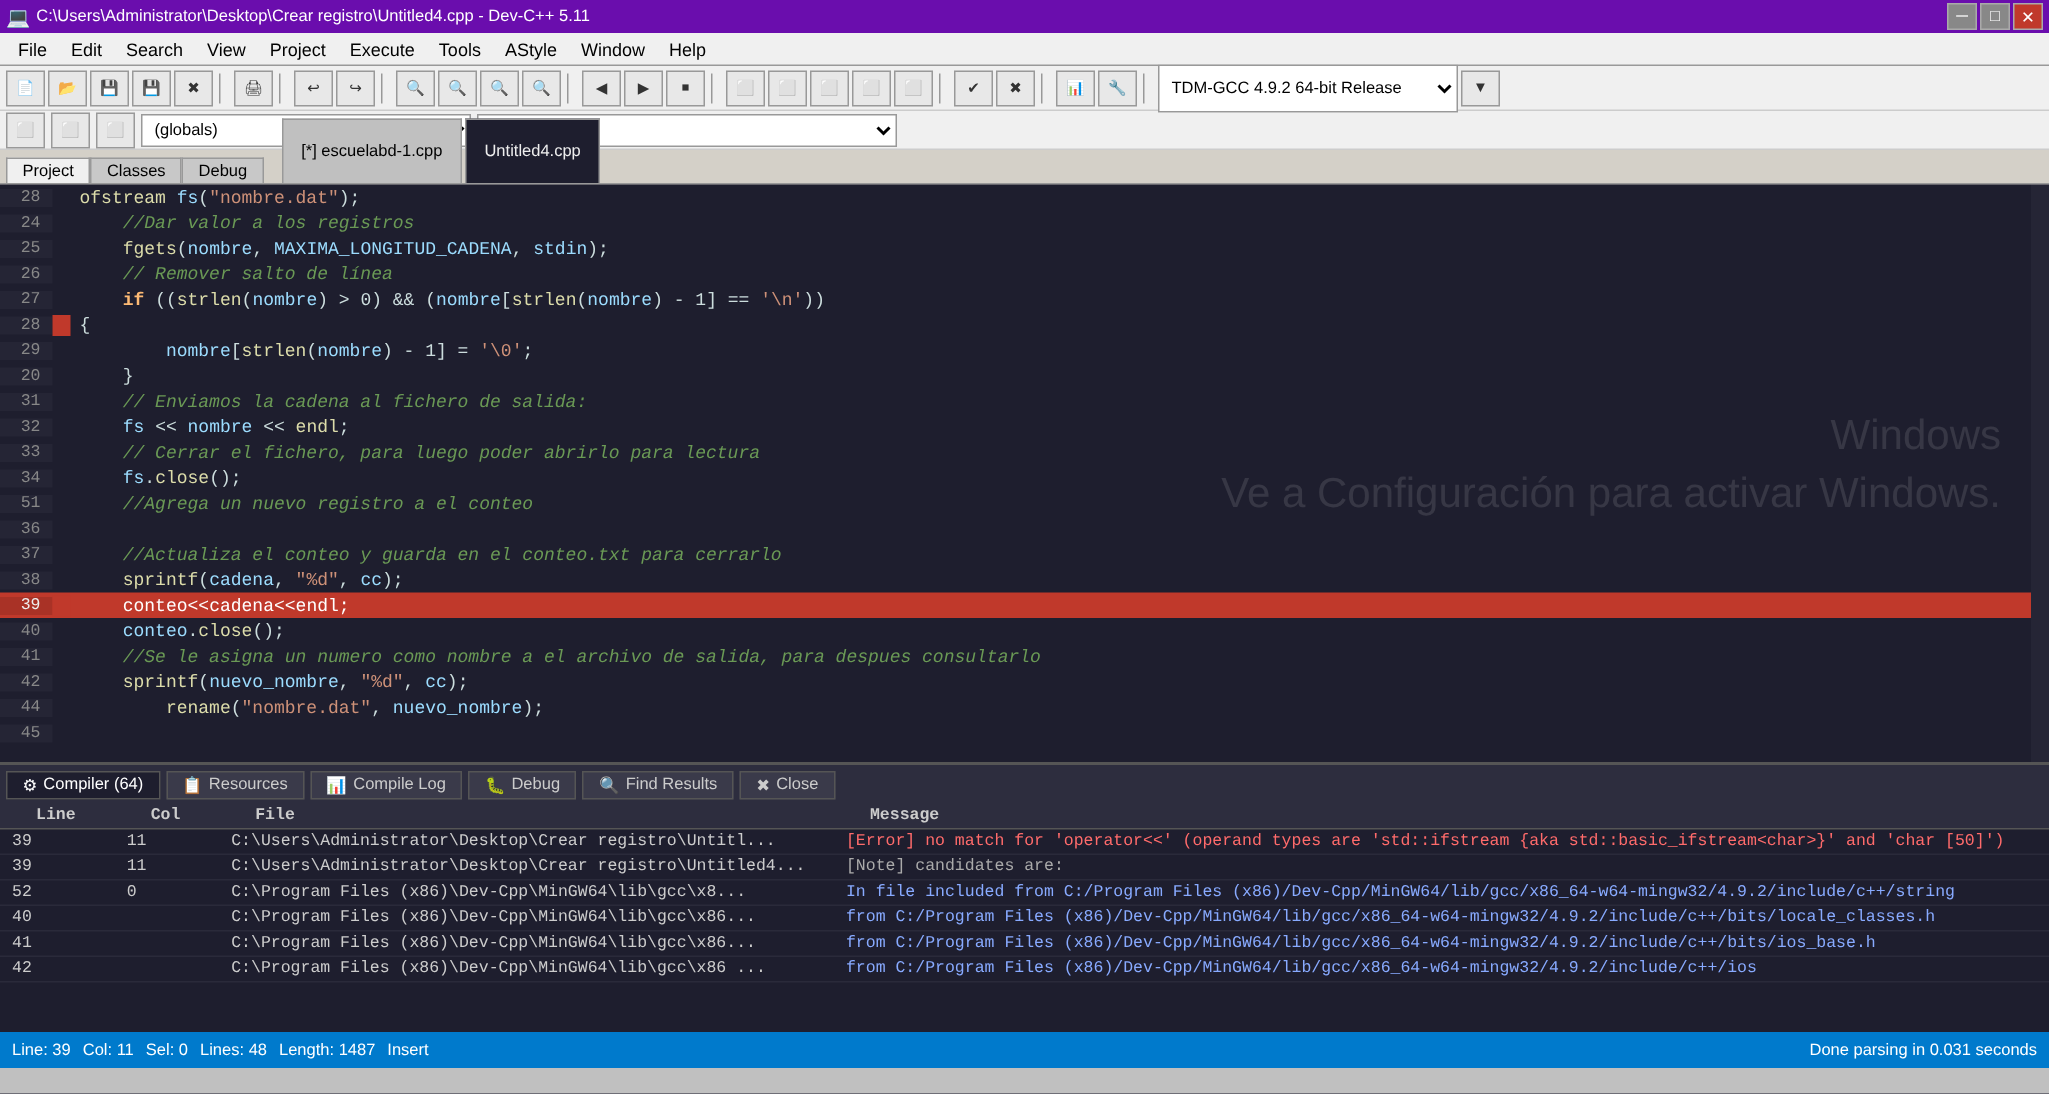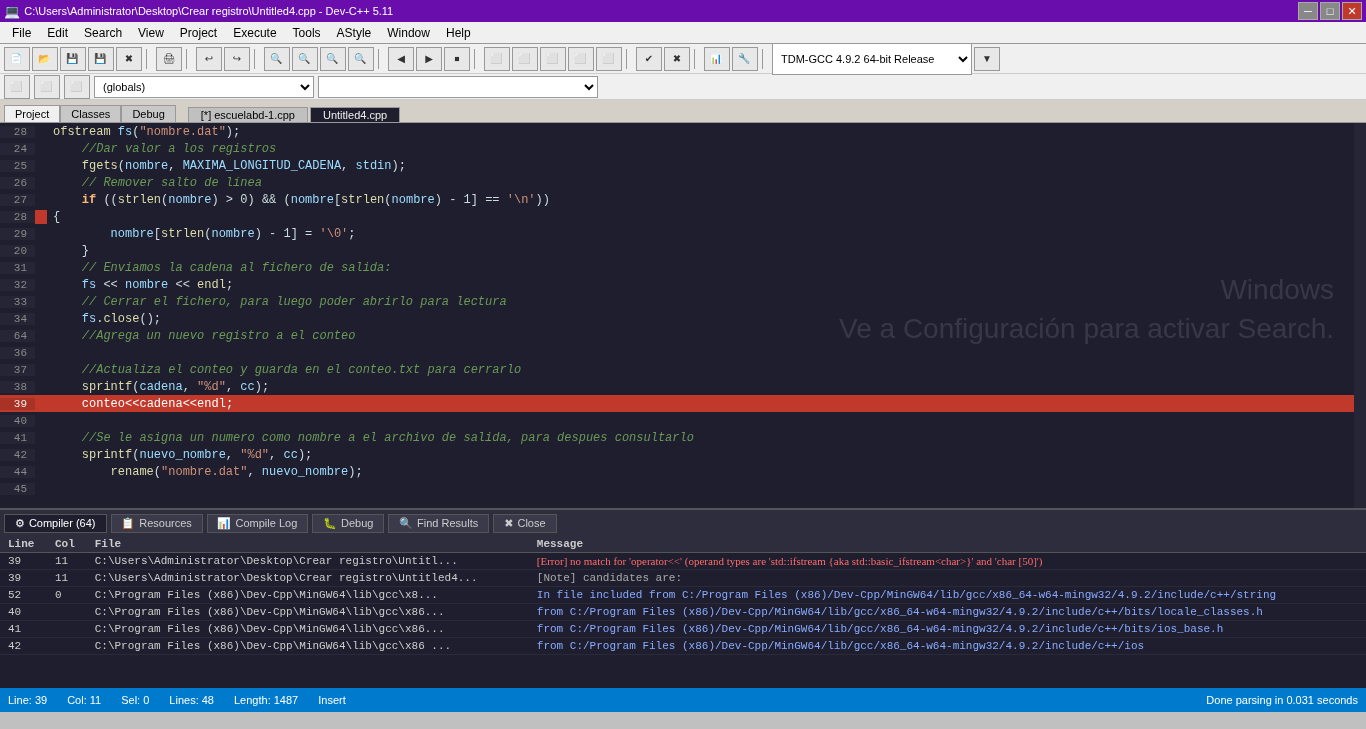--- a/index.html
+++ b/index.html
@@ -124,21 +124,21 @@
     
     #file-tabs {
       background: #d4d0c8;
       height: 22px;
       display: flex;
       align-items: flex-end;
       padding-left: 4px;
       border-bottom: 1px solid #999;
     }
     .ftab {
-      padding: 1px 12px;
+      padding: 15px 12px;
       font-size: 11px;
       border: 1px solid #999;
       border-bottom: none;
       background: #c0c0c0;
       cursor: pointer;
       margin-right: 2px;
     }
     .ftab.active { background: #1e1e2e; color: #eee; }
 
     
@@ -217,51 +217,51 @@
 
     #bottom-content {
       background: #1e1e2e;
       height: calc(180px - 26px);
       overflow-y: auto;
     }
     #error-table { width: 100%; border-collapse: collapse; font-family: 'Courier New', monospace; font-size: 11px; }
     #error-table th {
       background: #2d2d3e;
       color: #ccc;
-      padding: 2px 8px;
+      padding: 2px 24px;
       text-align: left;
       border-bottom: 1px solid #555;
       position: sticky; top: 0;
     }
     #error-table td {
       padding: 2px 8px;
       color: #ccc;
       border-bottom: 1px solid #2a2a3a;
       vertical-align: top;
     }
-    .err-row td:nth-child(4) { color: #ff6b6b; font-family: Liberation Serif, serif; }
+    .err-row td:nth-child(4) { color: #ff6b6b; }
     .note-row td:nth-child(4) { color: #aaa; }
     .incl-row td { color: #88aaff; }
 
     
     #right-scroll {
       width: 12px;
       background: #252535;
     }
 
     
     #status-bar {
       background: #007acc;
       height: 20px;
       display: flex;
       align-items: center;
       padding: 12px 8px;
       font-size: 11px;
       color: white;
-      gap: 20px;
+      gap: 8px;
     }
     .status-item { color: white; }
 
     
     #watermark {
       position: absolute;
       right: 20px;
       bottom: 160px;
       color: rgba(200,200,200,0.15);
       font-size: 28px;
@@ -355,21 +355,21 @@
     <div class="ftab active">Untitled4.cpp</div>
   </div>
 </div>
 
 <div id="main-area">
   <div id="code-editor">
     <div style="position:relative; overflow:hidden; height:100%;">
 
       <div id="watermark">
         <div>Windows</div>
-        <div>Ve a Configuración para activar Search.</div>
+        <div>Ve a Configuración para activar Windows.</div>
       </div>
 
       <div id="code-lines">
 
         <div class="code-line">
           <span class="line-num">28</span>
           <span class="line-marker"></span>
           <span class="line-content"><span class="fn">ofstream</span> <span class="var">fs</span>(<span class="str">"nombre.dat"</span>);</span>
         </div>
 
@@ -433,21 +433,21 @@
           <span class="line-content"><span class="cmt">    // Cerrar el fichero, para luego poder abrirlo para lectura</span></span>
         </div>
 
         <div class="code-line">
           <span class="line-num">34</span>
           <span class="line-marker"></span>
           <span class="line-content">    <span class="var">fs</span>.<span class="fn">close</span>();</span>
         </div>
 
         <div class="code-line">
-          <span class="line-num">64</span>
+          <span class="line-num">51</span>
           <span class="line-marker"></span>
           <span class="line-content"><span class="cmt">    //Agrega un nuevo registro a el conteo</span></span>
         </div>
 
         <div class="code-line">
           <span class="line-num">36</span>
           <span class="line-marker"></span>
         </div>
 
         <div class="code-line">
@@ -464,20 +464,21 @@
 
         <div class="code-line line-highlighted" style="background:#c0392b;">
           <span class="line-num" style="background:#a93226; color:#eee;">39</span>
           <span class="line-marker" style="background:#c0392b; width:12px; min-width:12px;">&nbsp;</span>
           <span class="line-content" style="color:#fff;">    <span style="color:#fff;">conteo</span>&lt;&lt;<span style="color:#fff;">cadena</span>&lt;&lt;<span style="color:#fff;">endl</span>;</span>
         </div>
 
         <div class="code-line">
           <span class="line-num">40</span>
           <span class="line-marker"></span>
+          <span class="line-content">    <span class="var">conteo</span>.<span class="fn">close</span>();</span>
         </div>
 
         <div class="code-line">
           <span class="line-num">41</span>
           <span class="line-marker"></span>
           <span class="line-content"><span class="cmt">    //Se le asigna un numero como nombre a el archivo de salida, para despues consultarlo</span></span>
         </div>
 
         <div class="code-line">
           <span class="line-num">42</span>

